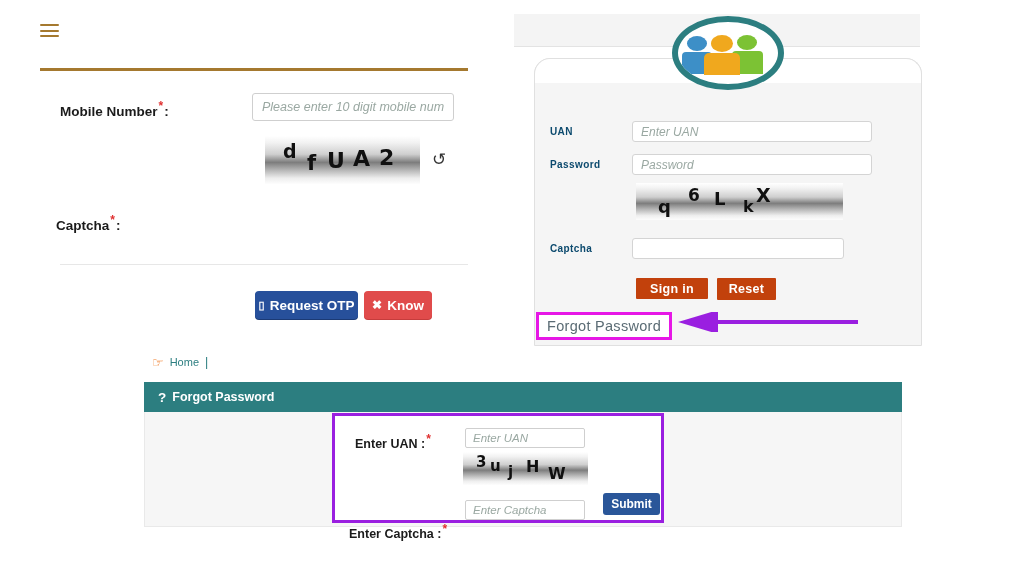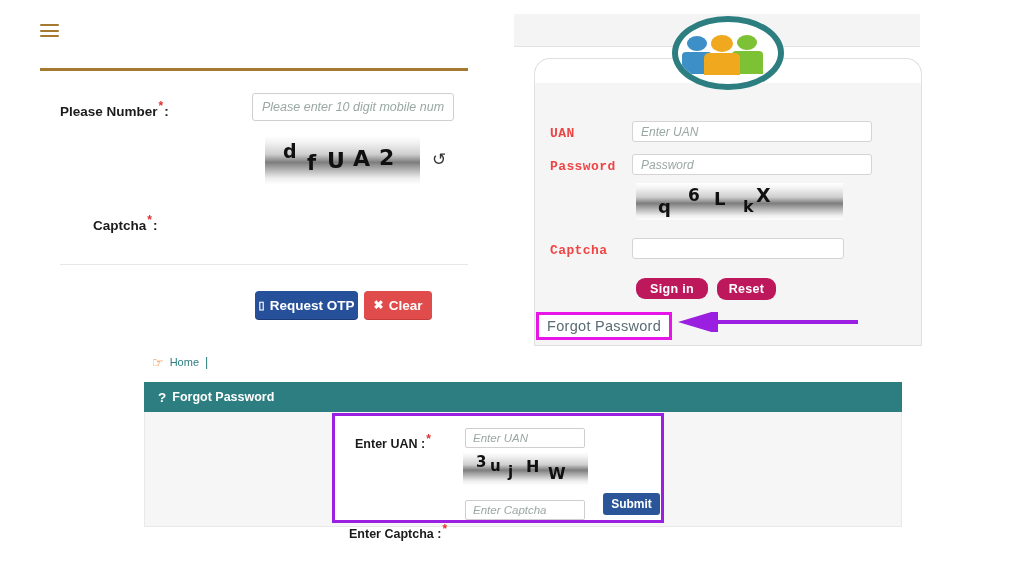--- a/index.html
+++ b/index.html
@@ -62,28 +62,28 @@
                 border-top:1px solid #e0e0e0;
                 border-top-left-radius:16px; border-top-right-radius:16px; }
 
   .logo-circle { position:absolute; left:158px; top:2px; width:100px; height:62px;
                  border:6px solid #2c7e80; border-radius:50%; background:#fff;
                  overflow:hidden; }
   .person { position:absolute; }
   .person .head { position:absolute; border-radius:50%; }
   .person .body { position:absolute; }
 
-  .rp-label { position:absolute; font-size:13px; font-weight:bold; color:#ef4444;
-              letter-spacing:.4px; font-family:Liberation Mono, monospace; }
+  .rp-label { position:absolute; font-size:10px; font-weight:bold; color:#0c4a6e;
+              letter-spacing:.4px; font-family:Liberation Sans, sans-serif; }
   .rp-input { position:absolute; box-sizing:border-box; height:21px; border:1px solid #d4d4d4;
               border-radius:3px; background:#fff; font-size:12px; font-style:italic;
               color:#9aa8a2; padding:0 8px; font-family:"Liberation Sans", sans-serif; outline:none; }
   .rp-input::placeholder { color:#9aa8a2; font-style:italic; }
 
-  .btn-teal { position:absolute; background:#be185d; color:#fff; border:0; border-radius:9px;
+  .btn-teal { position:absolute; background:#c2410c; color:#fff; border:0; border-radius:1px;
               font-size:12.5px; font-weight:bold; font-family:"Liberation Sans", sans-serif;
               letter-spacing:.3px; cursor:pointer; }
 
   .fp-link-box { position:absolute; left:22px; top:298px; box-sizing:border-box;
                  border:3px solid #e617e6; background:#fff; padding:2px 8px; }
   .fp-link { font-size:14.5px; color:#5a6b74; letter-spacing:.3px;
              font-family:"Liberation Sans", sans-serif; white-space:nowrap; }
 
   .arrow-wrap { position:absolute; left:678px; top:312px; width:182px; height:20px; }
 
@@ -127,46 +127,46 @@
       <span class="hamburger">
         <i></i>
           <i></i>
           <i></i>
       </span>
     </div>
 
     <div class="kyu-rule"></div>
 
     <div class="form-row" style="left:60px; top:99px;">
-      <span class="field-label"><span>Please Number</span><span class="req">*</span><span>:</span></span>
+      <span class="field-label"><span>Mobile Number</span><span class="req">*</span><span>:</span></span>
     </div>
     <input class="txt-input" style="position: absolute; left: 252px; top: 93px; width: 202px; height: 28px;" placeholder="Please enter 10 digit mobile numt">
 
     <div class="captcha-box" style="position:absolute; left:265px; top:136px; width:155px; height:48px;">
       <span class="captcha-char" style="left:18px; top:4px;  font-size:19px;">d</span>
       <span class="captcha-char" style="left:42px; top:15px; font-size:21px;">f</span>
       <span class="captcha-char" style="left:62px; top:12px; font-size:22px;">U</span>
       <span class="captcha-char" style="left:88px; top:10px; font-size:22px;">A</span>
       <span class="captcha-char" style="left:114px; top:9px; font-size:22px;">2</span>
     </div>
     <span class="refresh-icon" style="left:432px; top:151px;">↺</span>
 
-    <div class="form-row" style="left:56px; top:213px;margin-left:37px;">
+    <div class="form-row" style="left:56px; top:213px;">
       <span class="field-label"><span>Captcha</span><span class="req">*</span><span>:</span></span>
     </div>
 
     <div class="kyu-divider"></div>
 
     <button class="btn btn-otp" style="position:absolute; left:255px; top:291px; width:103px; height:28px;">
       <span style="font-size:11px;">▯</span>
       <span>Request OTP</span>
     </button>
     <button class="btn btn-clear" style="position:absolute; left:364px; top:291px; width:68px; height:28px;">
       <span style="font-size:12px;">✖</span>
-      <span>Clear</span>
+      <span>Know</span>
     </button>
   </div>
 
   <div id="right-panel">
     <div class="rp-topstrip"></div>
     <div class="rp-card"></div>
     <div class="rp-cardtop"></div>
 
     <div class="logo-circle">
       <div class="person">

